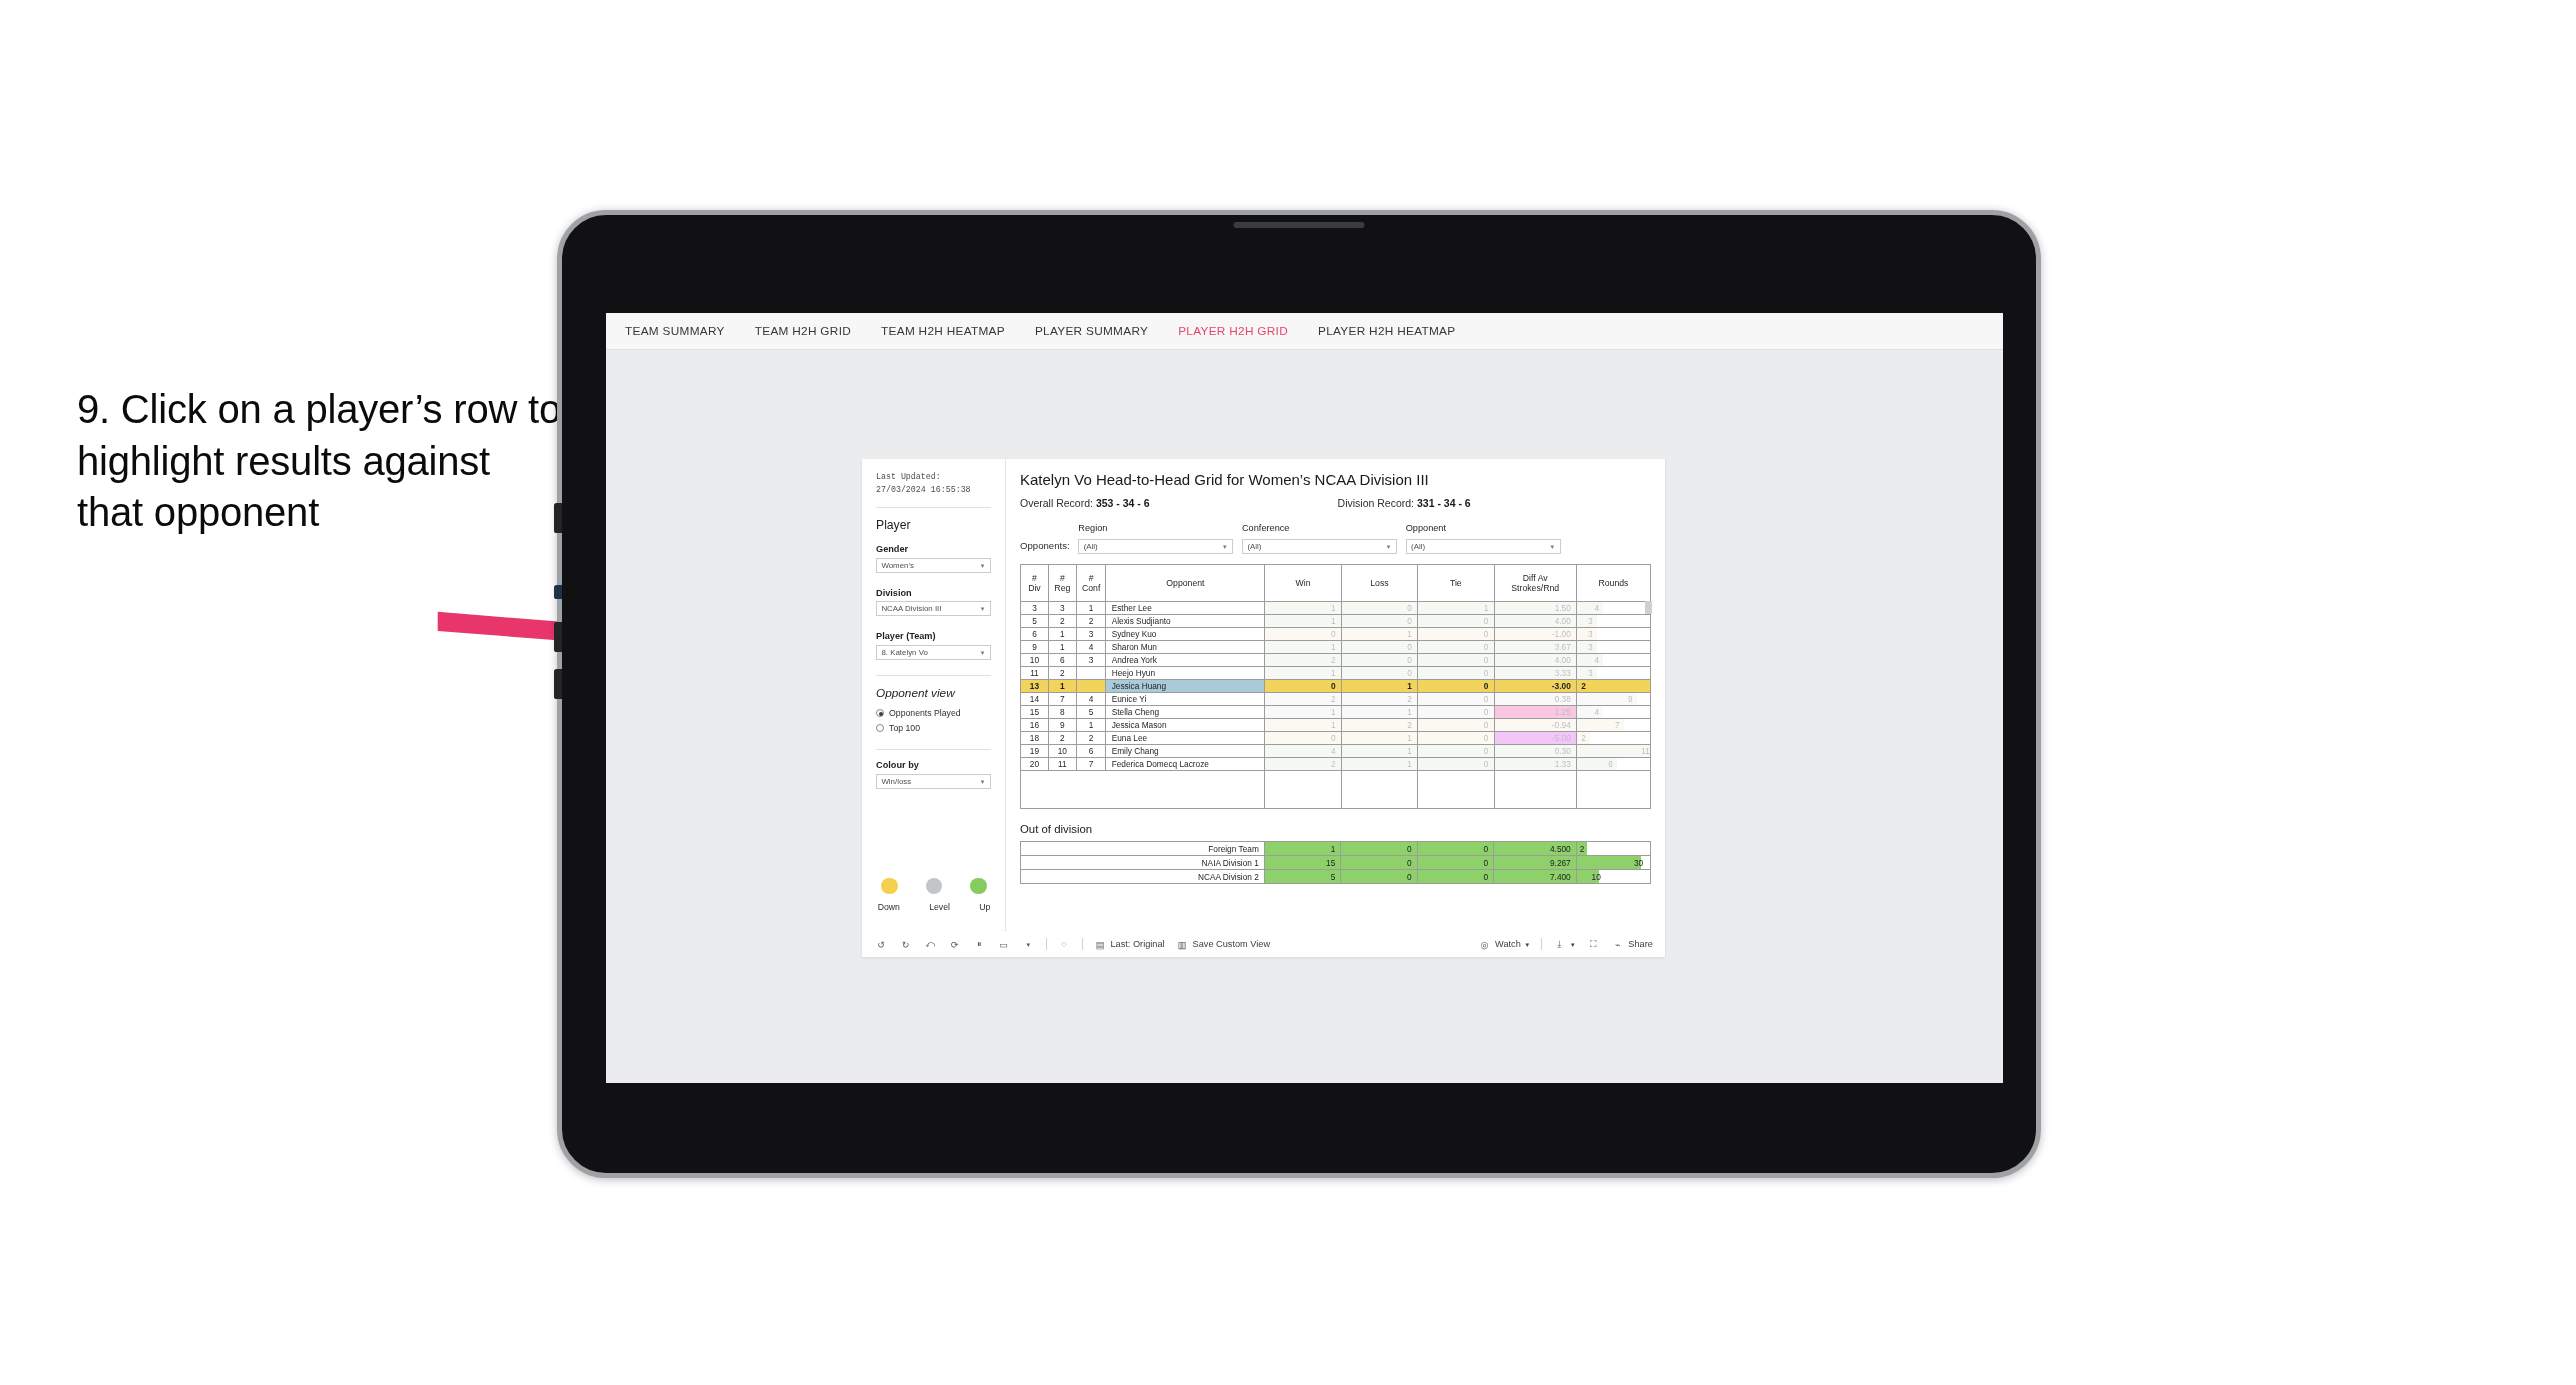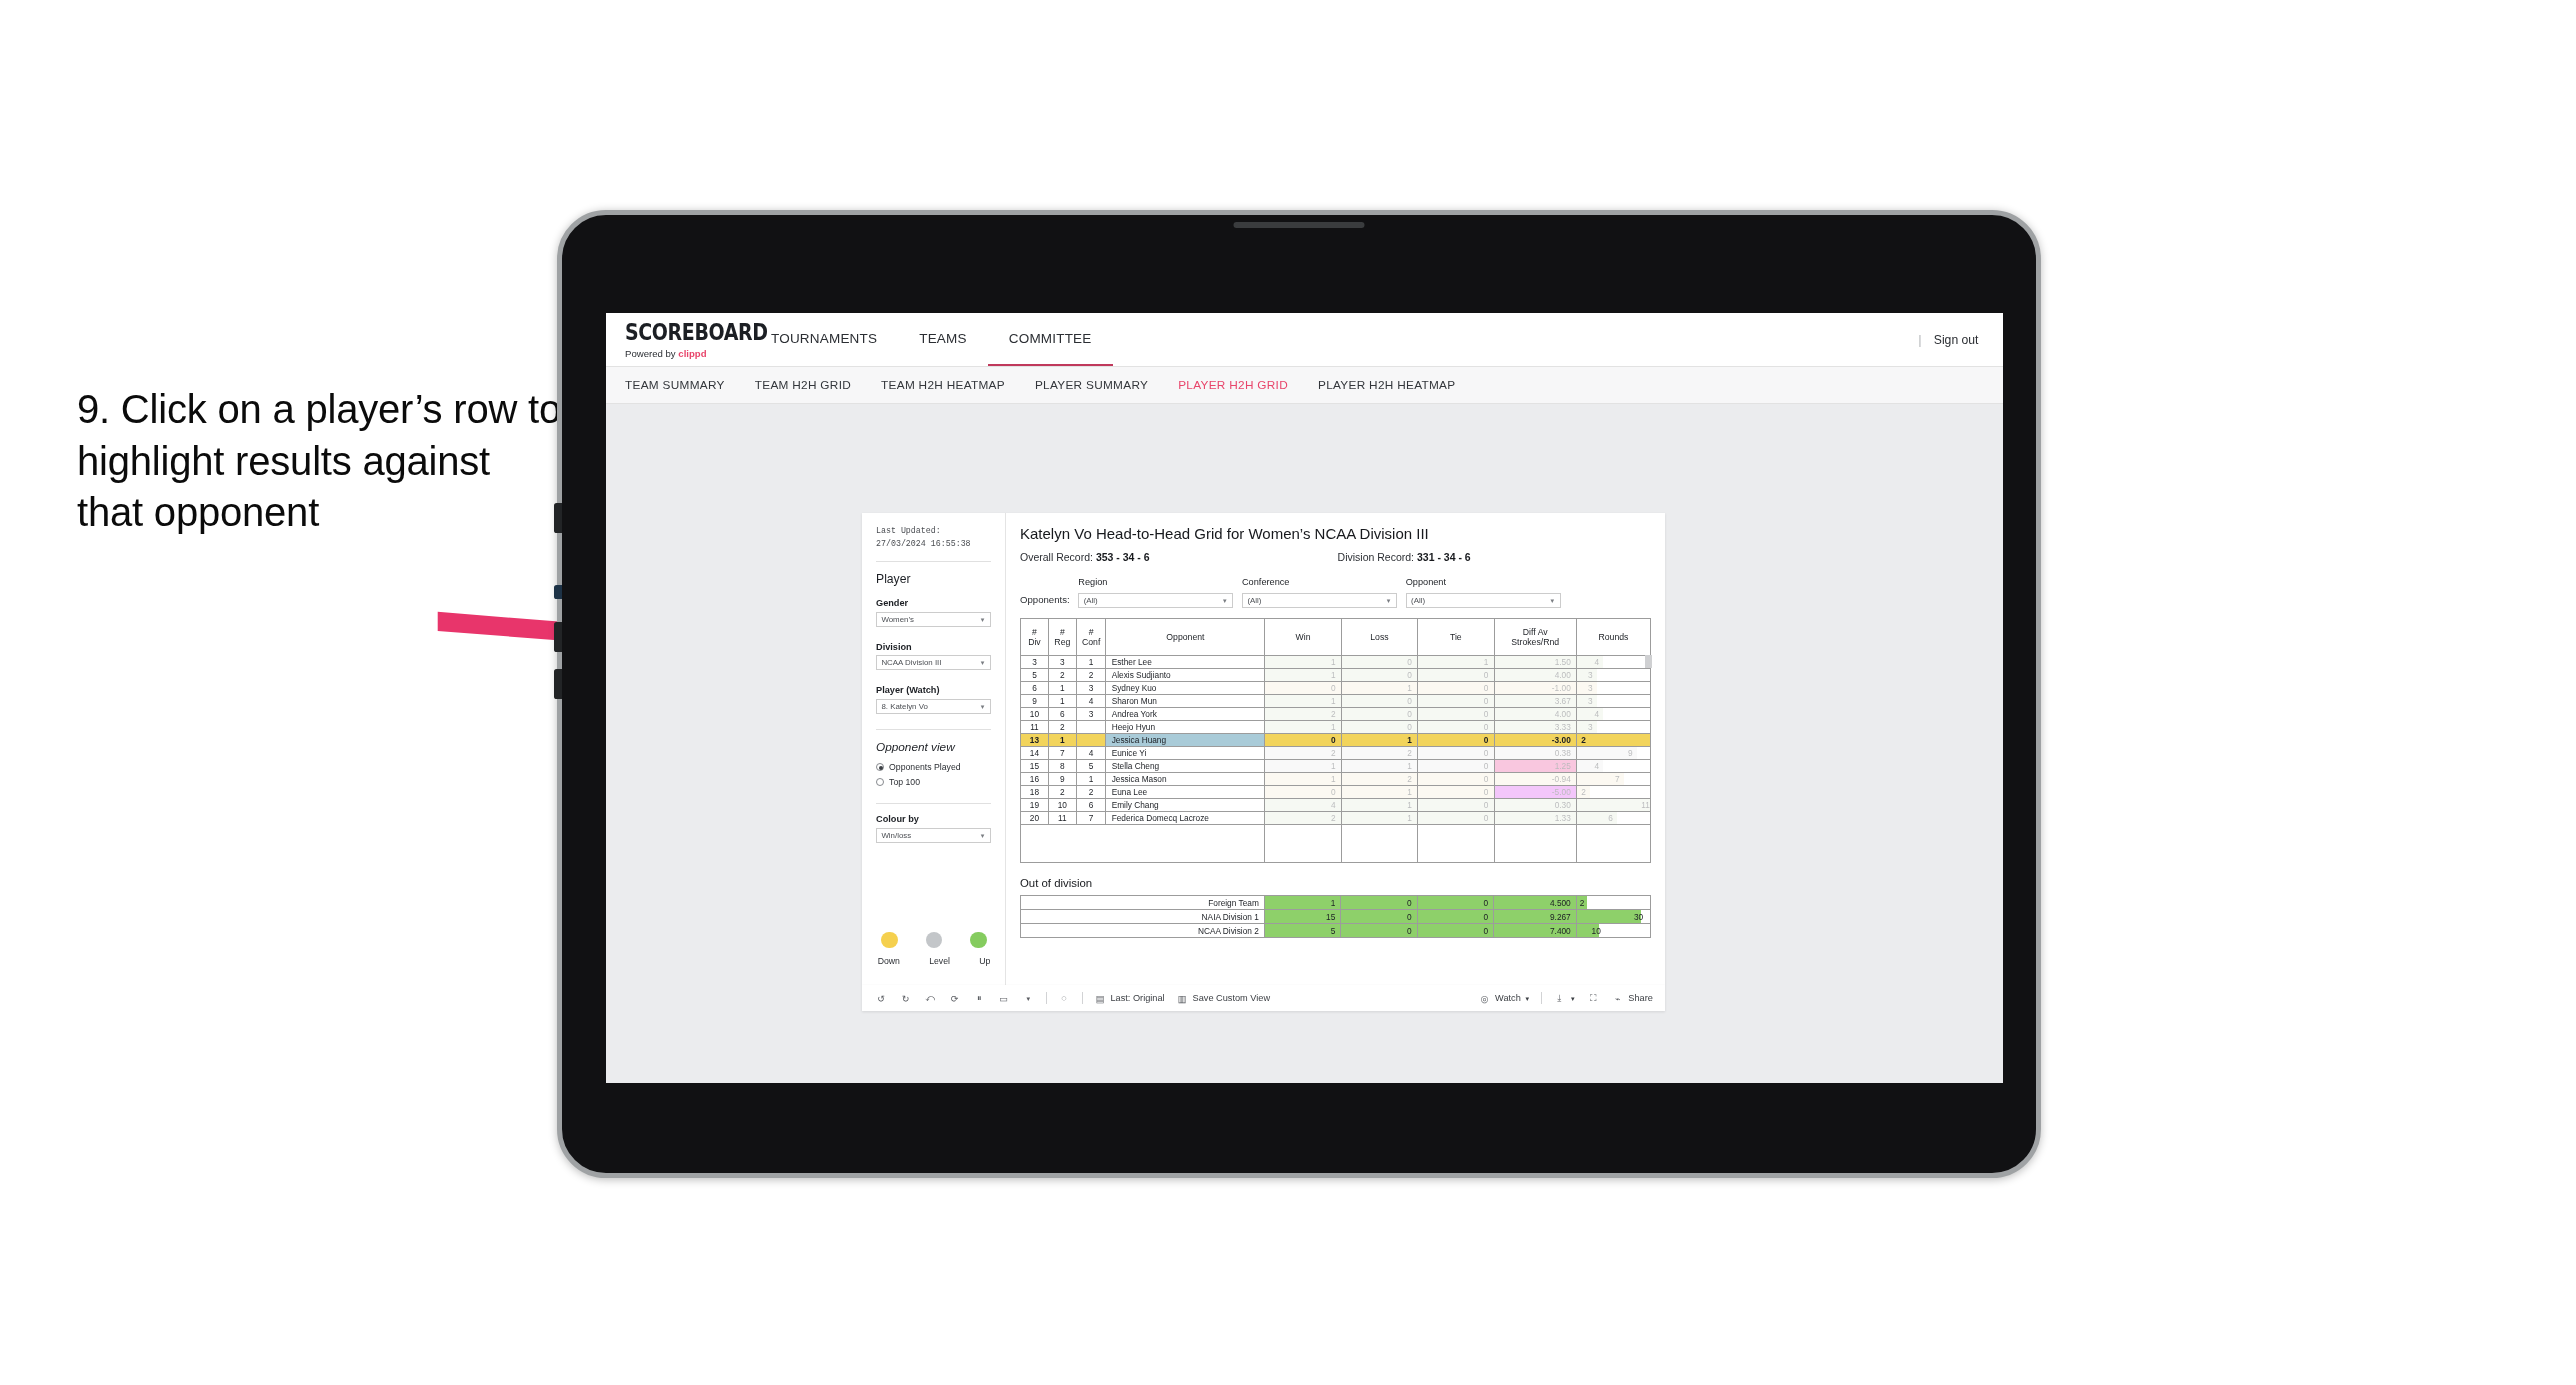--- a/index.html
+++ b/index.html
@@ -180,35 +180,20 @@
 
   <div class="tablet">
     <div class="tablet-cam"></div>
     <div class="tablet-btn b1"></div>
     <div class="tablet-btn b2"></div>
     <div class="tablet-btn b3"></div>
     <div class="tablet-btn b4"></div>
 
     <div class="screen">
 
-      <div class="topnav">
-        <div class="brand">
-          <div class="brand-title">SCOREBOARD</div>
-          <div class="brand-sub"><span>Powered by </span><span class="clippd">clippd</span></div>
-        </div>
-        <div class="topnav-items">
-          <div class="topnav-item">TOURNAMENTS</div>
-          <div class="topnav-item">TEAMS</div>
-          <div class="topnav-item active">COMMITTEE</div>
-        </div>
-        <div class="topnav-right">
-          <span class="topnav-sep">|</span>
-          <span class="signout">Sign out</span>
-        </div>
-      </div>
 
       <div class="subnav">
         <div class="subnav-item">TEAM SUMMARY</div>
         <div class="subnav-item">TEAM H2H GRID</div>
         <div class="subnav-item">TEAM H2H HEATMAP</div>
         <div class="subnav-item">PLAYER SUMMARY</div>
         <div class="subnav-item active">PLAYER H2H GRID</div>
         <div class="subnav-item">PLAYER H2H HEATMAP</div>
       </div>
 
@@ -230,21 +215,21 @@
 
             <div class="field">
               <div class="field-label">Division</div>
               <div class="select">
                 <span>NCAA Division III</span>
                 <span class="caret">▼</span>
               </div>
             </div>
 
             <div class="field">
-              <div class="field-label">Player (Watch)</div>
+              <div class="field-label">Player (Team)</div>
               <div class="select">
                 <span>8. Katelyn Vo</span>
                 <span class="caret">▼</span>
               </div>
             </div>
 
             <div class="side-hr"></div>
             <div class="side-h2">Opponent view</div>
             <div class="radio-row">
               <span class="radio on"></span>

